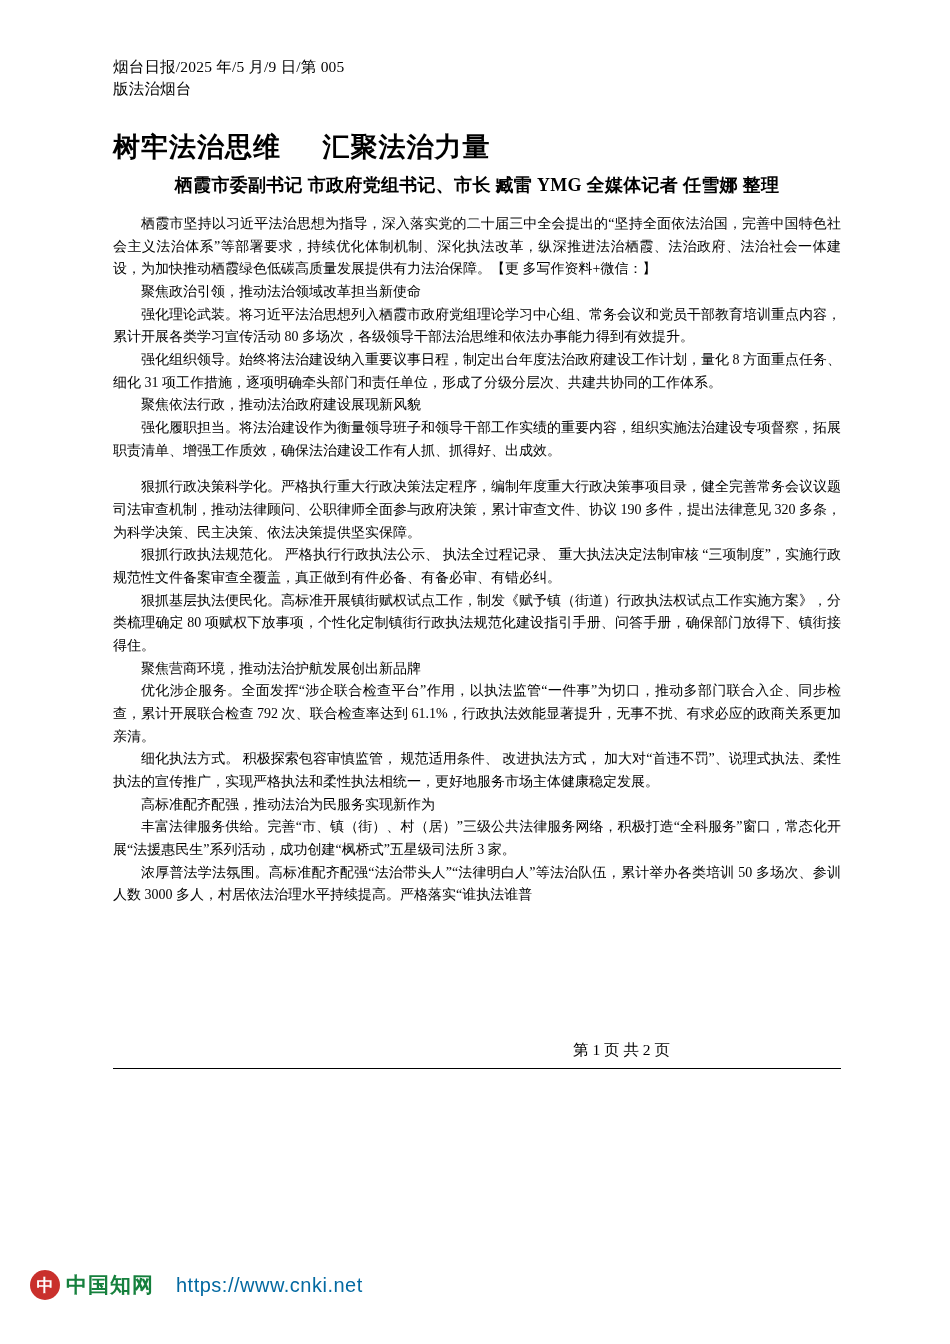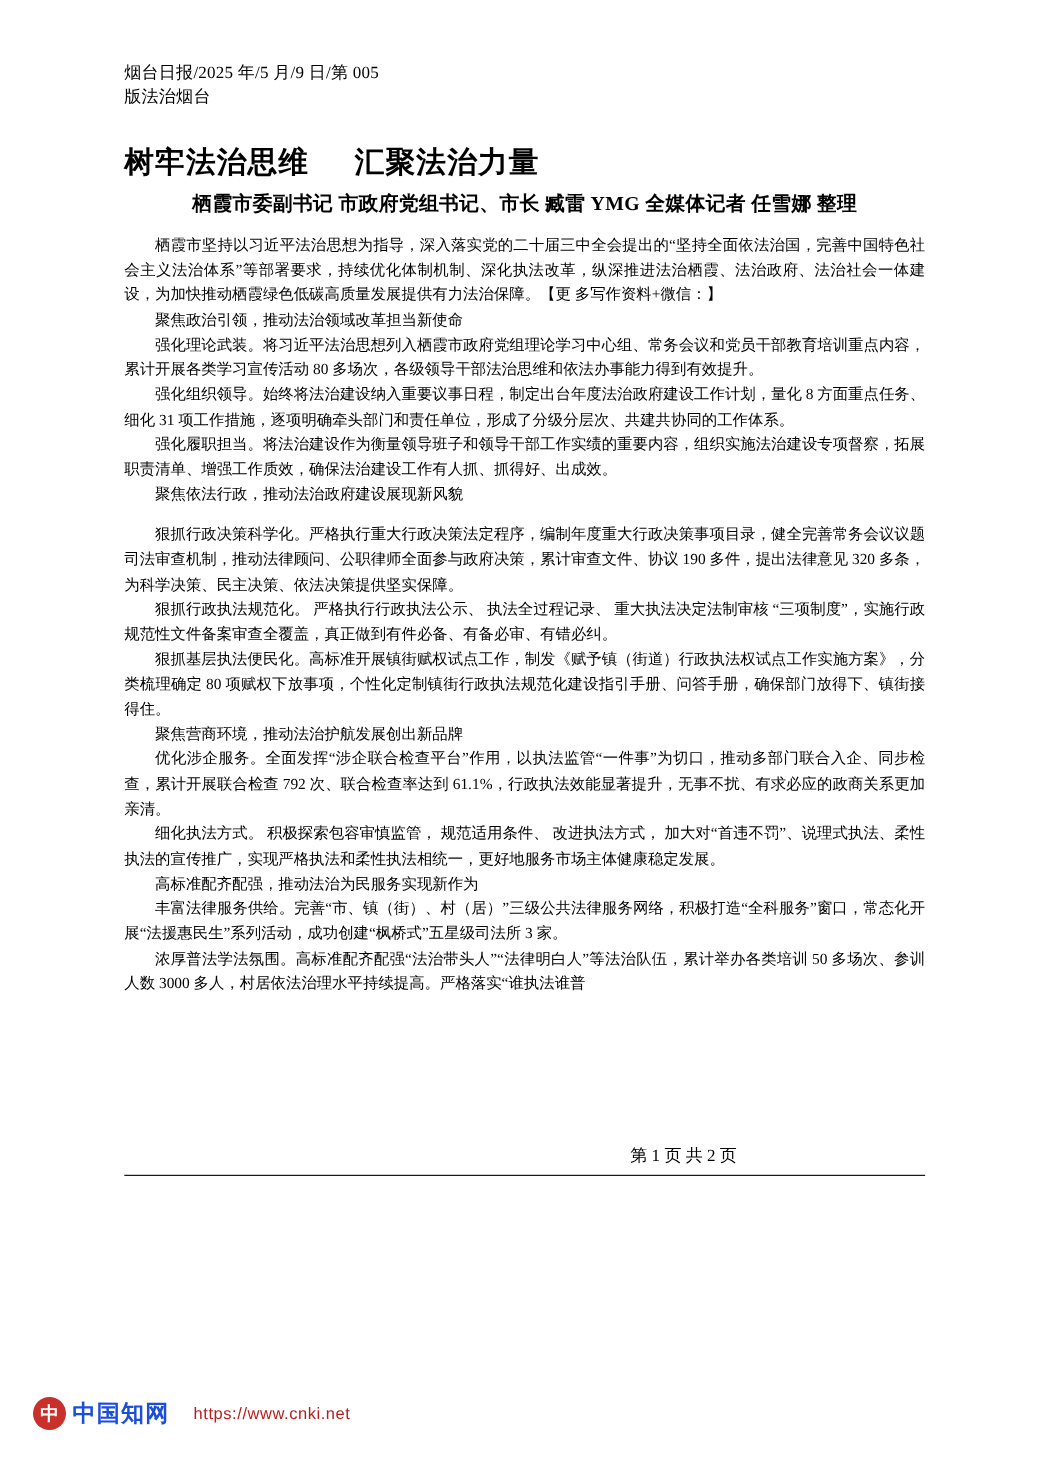--- a/index.html
+++ b/index.html
@@ -110,27 +110,27 @@
     color: #fff;
     font-size: 17px;
     font-weight: bold;
     display: flex;
     align-items: center;
     justify-content: center;
     font-family: "Liberation Sans", sans-serif;
   }
   .cnki-text {
     font-size: 21px;
-    color: #1d4ed8;
+    color: #15803d;
     font-weight: bold;
     letter-spacing: 1px;
   }
   .cnki-url {
-    font-size: 15px;
-    color: #b91c1c;
+    font-size: 20px;
+    color: #0369a1;
     font-family: "Liberation Sans", sans-serif;
     letter-spacing: 0.5px;
   }
 </style>
 </head>
 <body>
 
 <div class="page">
 
   <div class="content">
@@ -145,22 +145,22 @@
       <span class="gap"></span>
       <span>汇聚法治力量</span>
     </div>
 
     <div class="byline">栖霞市委副书记  市政府党组书记、市长  臧雷  YMG 全媒体记者  任雪娜  整理</div>
 
     <p class="para">栖霞市坚持以习近平法治思想为指导，深入落实党的二十届三中全会提出的“坚持全面依法治国，完善中国特色社会主义法治体系”等部署要求，持续优化体制机制、深化执法改革，纵深推进法治栖霞、法治政府、法治社会一体建设，为加快推动栖霞绿色低碳高质量发展提供有力法治保障。【更 多写作资料+微信：】</p>
     <p class="para">聚焦政治引领，推动法治领域改革担当新使命</p>
     <p class="para">强化理论武装。将习近平法治思想列入栖霞市政府党组理论学习中心组、常务会议和党员干部教育培训重点内容，累计开展各类学习宣传活动 80 多场次，各级领导干部法治思维和依法办事能力得到有效提升。</p>
     <p class="para">强化组织领导。始终将法治建设纳入重要议事日程，制定出台年度法治政府建设工作计划，量化 8 方面重点任务、细化 31 项工作措施，逐项明确牵头部门和责任单位，形成了分级分层次、共建共协同的工作体系。</p>
+    <p class="para">聚焦依法行政，推动法治政府建设展现新风貌</p>
     <p class="para">强化履职担当。将法治建设作为衡量领导班子和领导干部工作实绩的重要内容，组织实施法治建设专项督察，拓展职责清单、增强工作质效，确保法治建设工作有人抓、抓得好、出成效。</p>
-    <p class="para">聚焦依法行政，推动法治政府建设展现新风貌</p>
 
     <div class="spacer"></div>
 
     <p class="para">狠抓行政决策科学化。严格执行重大行政决策法定程序，编制年度重大行政决策事项目录，健全完善常务会议议题司法审查机制，推动法律顾问、公职律师全面参与政府决策，累计审查文件、协议 190 多件，提出法律意见 320 多条，为科学决策、民主决策、依法决策提供坚实保障。</p>
     <p class="para">狠抓行政执法规范化。 严格执行行政执法公示、 执法全过程记录、 重大执法决定法制审核 “三项制度”，实施行政规范性文件备案审查全覆盖，真正做到有件必备、有备必审、有错必纠。</p>
     <p class="para">狠抓基层执法便民化。高标准开展镇街赋权试点工作，制发《赋予镇（街道）行政执法权试点工作实施方案》，分类梳理确定 80 项赋权下放事项，个性化定制镇街行政执法规范化建设指引手册、问答手册，确保部门放得下、镇街接得住。</p>
     <p class="para">聚焦营商环境，推动法治护航发展创出新品牌</p>
     <p class="para">优化涉企服务。全面发挥“涉企联合检查平台”作用，以执法监管“一件事”为切口，推动多部门联合入企、同步检查，累计开展联合检查 792 次、联合检查率达到 61.1%，行政执法效能显著提升，无事不扰、有求必应的政商关系更加亲清。</p>
     <p class="para">细化执法方式。 积极探索包容审慎监管， 规范适用条件、 改进执法方式， 加大对“首违不罚”、说理式执法、柔性执法的宣传推广，实现严格执法和柔性执法相统一，更好地服务市场主体健康稳定发展。</p>
     <p class="para">高标准配齐配强，推动法治为民服务实现新作为</p>

